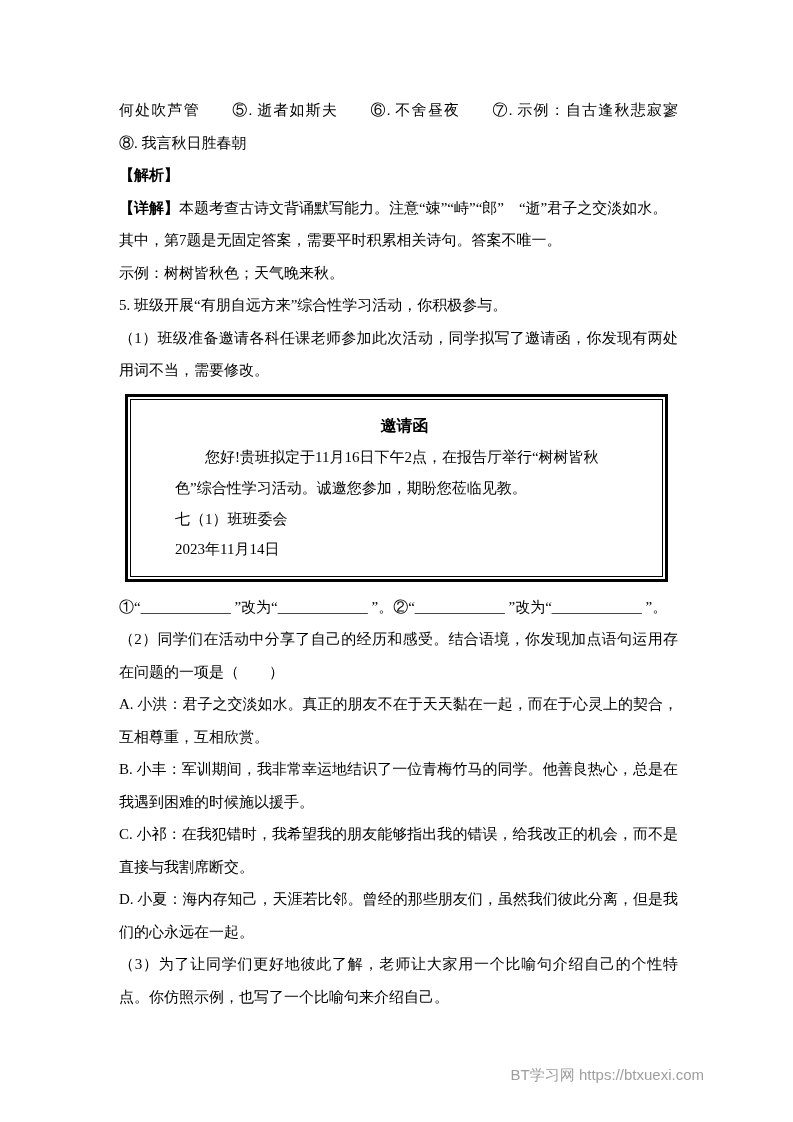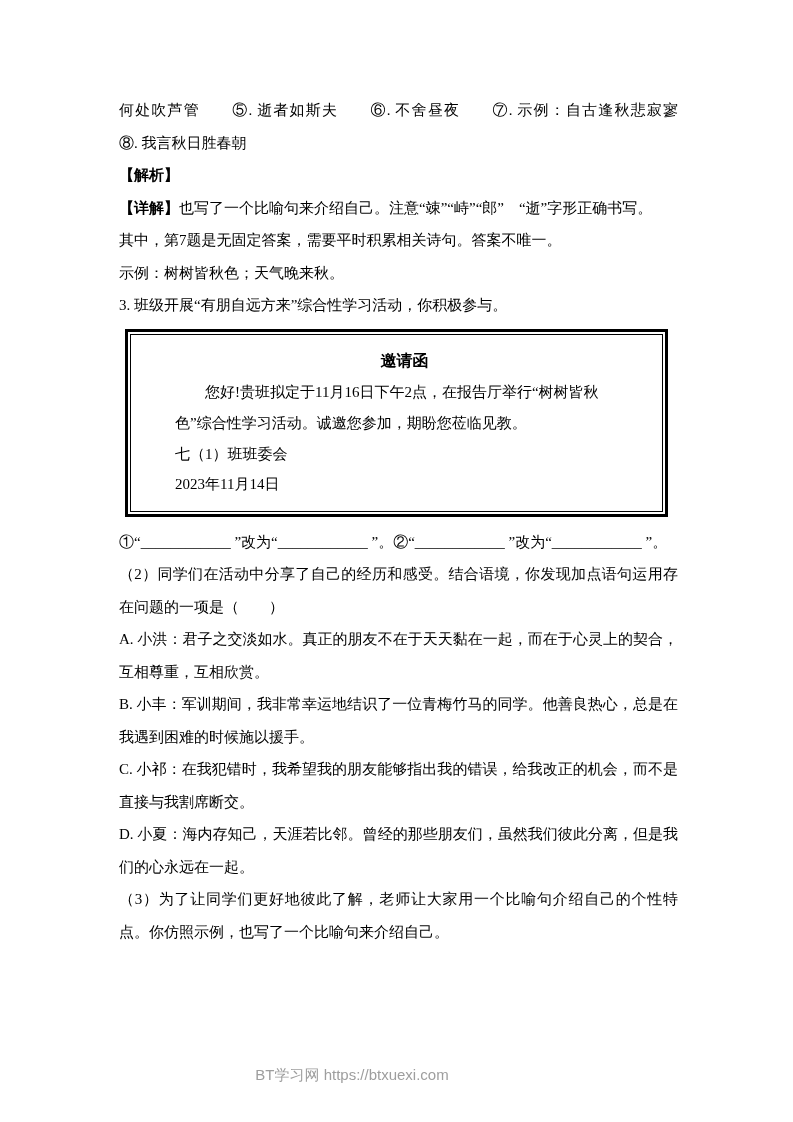--- a/index.html
+++ b/index.html
@@ -49,45 +49,46 @@
     text-align: left;
     padding-right: 28px;
     line-height: 30px;
   }
 
   .footer {
     position: absolute;
     left: 0;
     right: 0;
     top: 1066px;
-    text-align: center;
+    text-align: right;
     font-size: 15px;
     color: #9e9e9e;
     font-family: "Liberation Sans", "DejaVu Sans", sans-serif;
   }
 </style>
 </head>
 <body>
 
 <div class="page">
 
   <div class="content">
 
     <p class="para">何处吹芦管　　⑤. 逝者如斯夫　　⑥. 不舍昼夜　　⑦. 示例：自古逢秋悲寂寥　　⑧. 我言秋日胜春朝</p>
 
     <p class="para label-bold">【解析】</p>
 
-    <p class="para"><span class="label-bold">【详解】</span><span>也写了一个比喻句来介绍自己。注意“竦”“峙”“郎”　“逝”字形正确书写。</span></p>
+    <p class="para"><span class="label-bold">【详解】</span><span>本题考查古诗文背诵默写能力。注意“竦”“峙”“郎”　“逝”君子之交淡如水。</span></p>
 
     <p class="para">其中，第7题是无固定答案，需要平时积累相关诗句。答案不唯一。</p>
 
     <p class="para">示例：树树皆秋色；天气晚来秋。</p>
 
-    <p class="para">3. 班级开展“有朋自远方来”综合性学习活动，你积极参与。</p>
+    <p class="para">5. 班级开展“有朋自远方来”综合性学习活动，你积极参与。</p>
 
+    <p class="para">（1）班级准备邀请各科任课老师参加此次活动，同学拟写了邀请函，你发现有两处用词不当，需要修改。</p>
 
     <div class="invite-box">
       <div class="invite-inner">
         <div class="invite-title">邀请函</div>
         <div class="invite-body">您好!贵班拟定于11月16日下午2点，在报告厅举行“树树皆秋色”综合性学习活动。诚邀您参加，期盼您莅临见教。</div>
         <div class="invite-sign">七（1）班班委会</div>
         <div class="invite-date">2023年11月14日</div>
       </div>
     </div>
 

